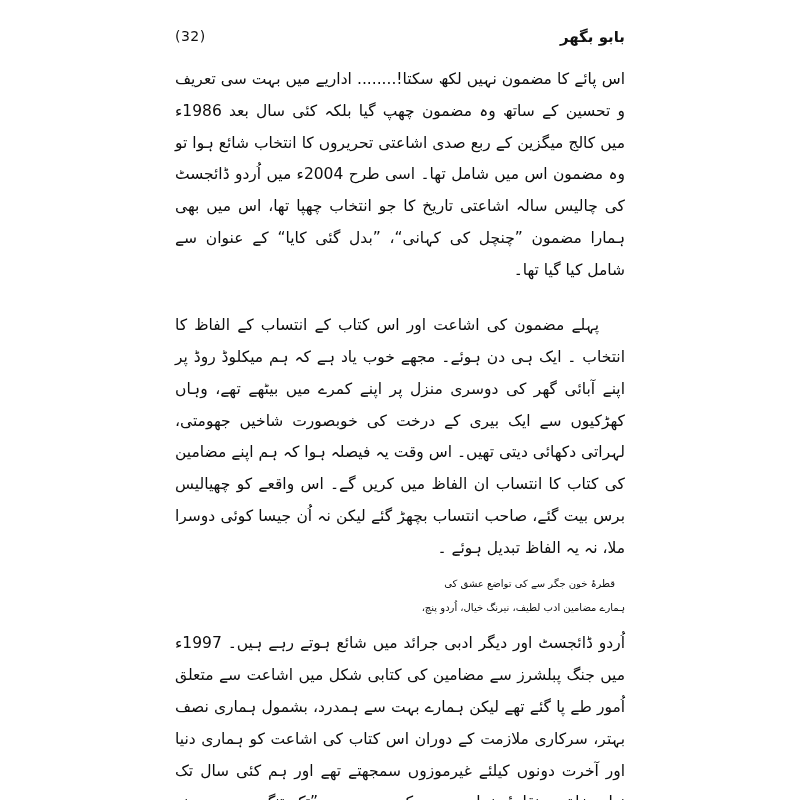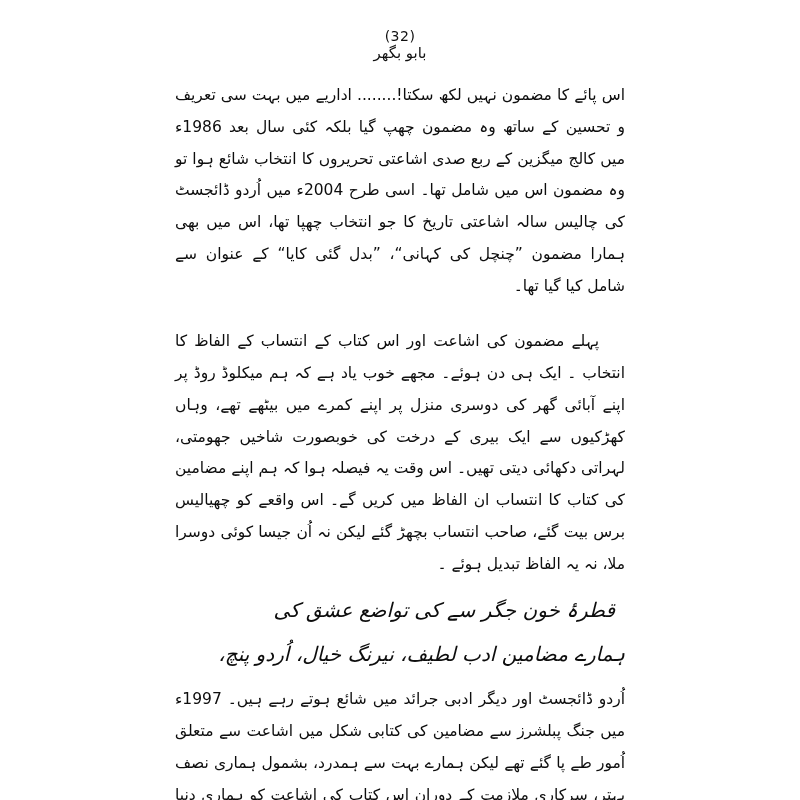--- a/index.html
+++ b/index.html
@@ -22,37 +22,36 @@
   }
   .content {
     position: absolute;
     left: 175px;
     top: 28px;
     width: 450px;
     height: 720px;
   }
   .header-row {
     display: flex;
-    flex-direction: column;
     justify-content: space-between;
-    align-items: center;
+    align-items: flex-start;
     width: 100%;
     margin-bottom: 18px;
   }
   .page-number {
     font-family: "DejaVu Sans", sans-serif;
     font-size: 14px;
     color: #111;
     letter-spacing: 0.5px;
     direction: ltr;
   }
   .book-title {
     font-family: "DejaVu Sans", sans-serif;
     font-size: 15px;
-    font-weight: normal;
+    font-weight: bold;
     color: #111;
     direction: rtl;
     unicode-bidi: isolate;
   }
   .body-text {
     direction: rtl;
     unicode-bidi: isolate;
     text-align: justify;
     text-align-last: right;
     font-family: "DejaVu Sans", sans-serif;
@@ -72,25 +71,24 @@
     margin-top: 24px;
   }
   .verse-block {
     margin: 10px 0 10px 0;
     direction: rtl;
     unicode-bidi: isolate;
   }
   .verse-line {
     direction: rtl;
     unicode-bidi: isolate;
-    font-size: 20px;
+    font-size: 10px;
     line-height: 2.0;
     letter-spacing: 0.5px;
     margin-bottom: 4px;
-    font-style: italic;
   }
   .verse-line.l1 {
     text-align: center;
     padding-right: 10px;
   }
   .verse-line.l2 {
     text-align: center;
     padding-right: 0px;
   }
   .verse-line.l3 {

